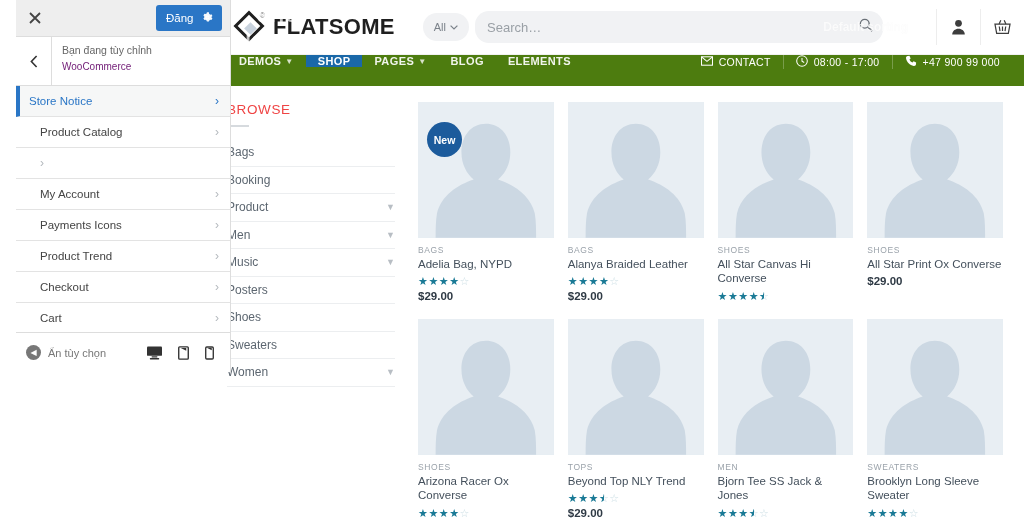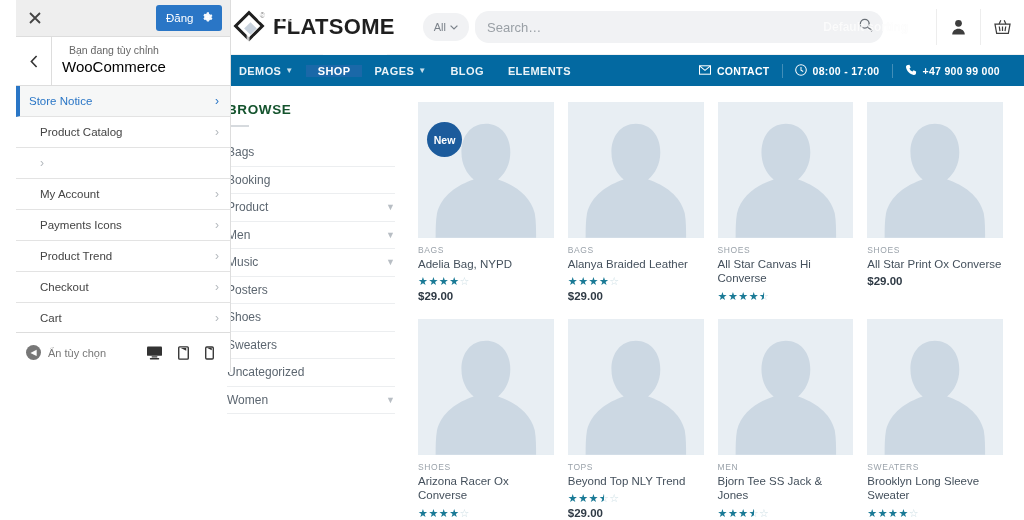--- a/index.html
+++ b/index.html
@@ -51,23 +51,23 @@
     background: #fff;
     border-bottom: 1px solid #ddd;
     display: flex; align-items: stretch;
   }
   .cz-back {
     width: 36px;
     border-right: 1px solid #ddd;
     display: flex; align-items: center; justify-content: center;
     color: #333; font-size: 14px; cursor: pointer;
   }
-  .cz-headtxt { padding: 6px 0 0 10px; text-align: center; }
+  .cz-headtxt { padding: 6px 0 0 10px; }
   .cz-headtxt .sub { font-size: 10.5px; color: #666; line-height: 14px; }
-  .cz-headtxt .ttl { font-size: 15px; color: #000000; line-height: 19px; }
+  .cz-headtxt .ttl { font-size: 10px; color: #701a75; line-height: 19px; }
 
   .cz-panels { flex: 1; overflow: hidden; background: #fff; }
   .cz-item {
     height: 31px;
     border-bottom: 1px solid #e3e3e3;
     display: flex; align-items: center;
     padding: 0 11px 0 24px;
     font-size: 11.5px; color: #444;
     cursor: pointer;
     position: relative;
@@ -197,49 +197,49 @@
   }
   .hdr-icons { margin-left: auto; display: flex; align-items: center; height: 55px; }
   .hdr-icons .ic {
     width: 44px; height: 36px;
     display: flex; align-items: center; justify-content: center;
     color: #3d3d3d; cursor: pointer;
     border-left: 1px solid #ededed;
   }
 
   .navbar {
-    height: 31px; background: #0369a1;
-    display: flex; align-items: center;
+    height: 31px; background: #4d7c0f;
+    display: flex; align-items: flex-start;
     padding-left: 12px;
     color: #fff;
   }
   .nav-item {
     display: flex; align-items: center; gap: 4px;
     padding: 0 12px;
     font-size: 11px; font-weight: bold;
     letter-spacing: .4px;
     color: rgba(255,255,255,.92);
     cursor: pointer;
   }
   .nav-item.cur { background: #1a68a8; color: #fff; }
   .nav-item .car { font-size: 8px; opacity: .85; }
   .nav-right { margin-left: auto; display: flex; align-items: stretch; padding-right: 12px; }
   .nav-right .ni {
     display: flex; align-items: center; gap: 6px;
     padding: 0 12px;
-    font-size: 10.5px; font-weight: bold;
+    font-size: 10.5px; font-weight: normal;
     letter-spacing: .3px;
     color: #fff; cursor: pointer;
     border-left: 1px solid rgba(255,255,255,.25);
   }
   .nav-right .ni:first-child { border-left: none; }
 
   .shop-body { display: flex; padding-top: 16px; }
   .shop-side { width: 196px; flex: 0 0 196px; padding: 0 16px 0 12px; }
-  .browse-ttl { font-size: 13.5px; color: #14532d; letter-spacing: .6px; font-weight: 700; }
+  .browse-ttl { font-size: 13.5px; color: #ef4444; letter-spacing: .6px; font-weight: 400; }
   .browse-rule { width: 22px; height: 2px; background: #d6dade; margin: 8px 0 12px; }
   .cat {
     height: 27.5px;
     display: flex; align-items: center;
     border-bottom: 1px solid #eceef0;
     font-size: 12px; color: #5c6670;
     cursor: pointer;
   }
   .cat .cn { flex: 1; }
   .cat .cc { color: #b8bec4; font-size: 9px; }
@@ -500,23 +500,20 @@
               <div class="cat">
                 <span class="cn">Posters</span>
               </div>
               <div class="cat">
                 <span class="cn">Shoes</span>
               </div>
               <div class="cat">
                 <span class="cn">Sweaters</span>
               </div>
               <div class="cat">
-                <span class="cn">Uncategorized</span>
-              </div>
-              <div class="cat">
                 <span class="cn">Women</span>
                 <span class="cc">▼</span>
               </div>
             </div>
         </div>
         <div class="shop-main">
           <div class="grid" id="product-grid">
               <div class="card">
                 <div class="thumb">
                   <span class="badge">New</span>

